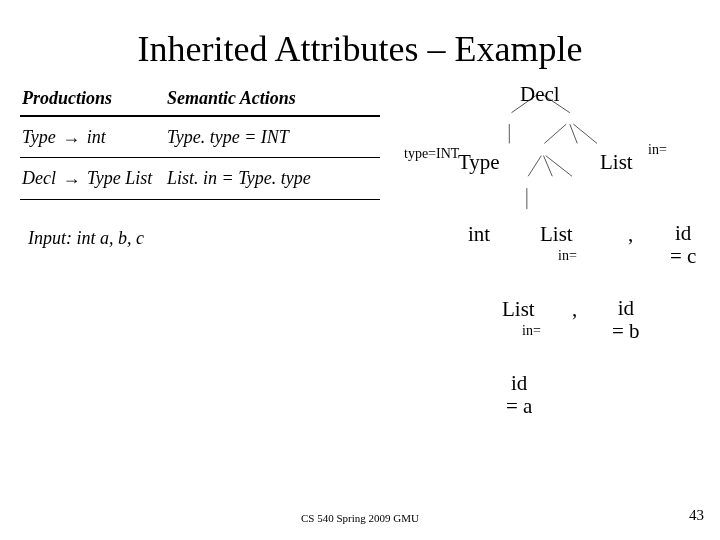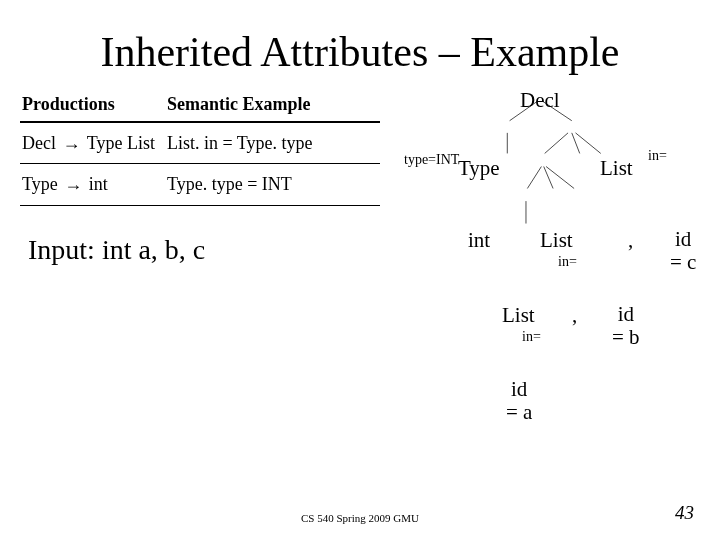--- a/index.html
+++ b/index.html
@@ -8,31 +8,32 @@
     padding: 0;
     width: 720px;
     height: 540px;
     background: #fff;
     font-family: "Times New Roman", Times, serif;
     color: #000;
     position: relative;
     overflow: hidden;
   }
   .title {
-    font-size: 42px;
+    font-size: 36px;
     text-align: center;
     padding: 28px 10px 12px 10px;
   }
   .content {
     display: flex;
     flex-direction: row;
     padding: 0 20px;
   }
   .left {
     width: 360px;
+    font-style: italic;
   }
   table.prod {
     border-collapse: collapse;
     width: 100%;
     font-size: 18px;
   }
   table.prod th {
     text-align: left;
     font-weight: bold;
     border-bottom: 2px solid #000;
@@ -41,21 +42,21 @@
   table.prod td {
     border-bottom: 1px solid #000;
     padding: 8px 10px 8px 2px;
     vertical-align: top;
     line-height: 1.35;
   }
   table.prod td.lhs { width: 145px; }
   .sub { font-size: 11px; vertical-align: sub; }
   .arrow { padding: 0 2px; }
   .input-line {
-    font-size: 28px;
+    font-size: 18px;
     padding: 28px 0 0 8px;
   }
   .right {
     flex: 1;
     position: relative;
   }
   .node {
     position: absolute;
     font-size: 21px;
     text-align: center;
@@ -74,48 +75,47 @@
   .footer-center {
     position: absolute;
     bottom: 16px;
     width: 100%;
     text-align: center;
     font-size: 11px;
   }
   .footer-right {
     position: absolute;
     bottom: 16px;
-    right: 26px;
-    font-size: 19px;
-    font-style: italic;
+    right: 16px;
+    font-size: 15px;
   }
 </style>
 </head>
 <body>
 
 <div class="title">Inherited Attributes – Example</div>
 
 <div class="content">
 
   <div class="left">
     <table class="prod">
       <thead>
         <tr>
           <th>Productions</th>
-          <th>Semantic Example</th>
+          <th>Semantic Actions</th>
         </tr>
       </thead>
       <tbody>
         <tr>
+          <td class="lhs">Type <span class="arrow">→</span> int</td>
+          <td>Type. type = INT</td>
+        </tr>
+        <tr>
           <td class="lhs">Decl <span class="arrow">→</span> Type List</td>
           <td>List. in = Type. type</td>
-        </tr>
-        <tr>
-          <td class="lhs">Type <span class="arrow">→</span> int</td>
-          <td>Type. type = INT</td>
         </tr>
       </tbody>
     </table>
 
     <div class="input-line">Input: int a, b, c</div>
   </div>
 
   <div class="right">
     <svg class="tree" viewBox="0 0 340 380">
       <g stroke="#000" stroke-width="1.5" fill="none">

